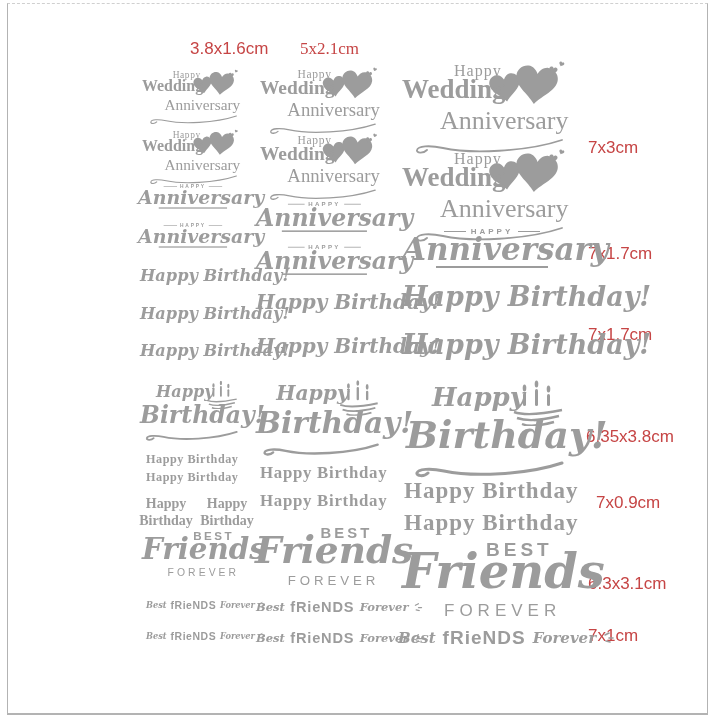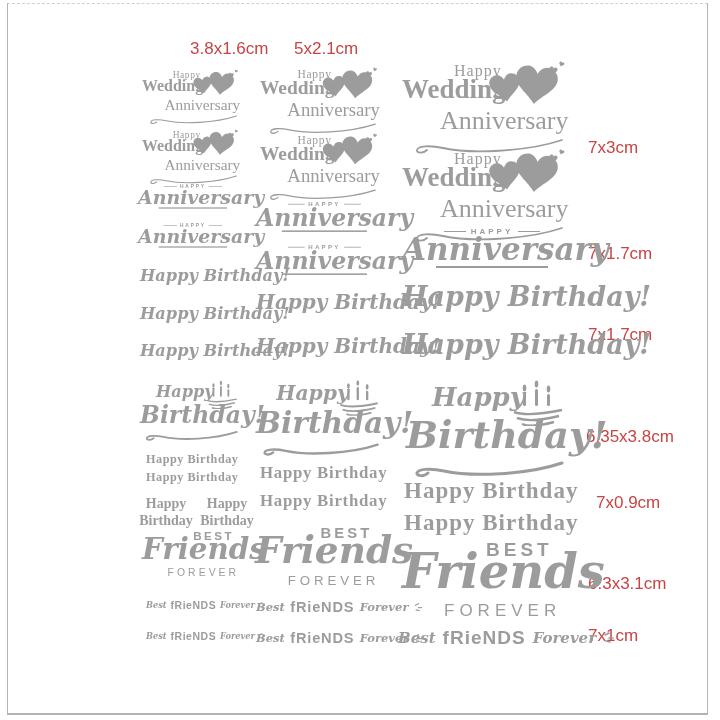--- a/index.html
+++ b/index.html
@@ -58,21 +58,21 @@
   .d-bff-line{width:186px;height:30px;display:flex;align-items:center;gap:7px;}
   .d-bff-line .s-best,.d-bff-line .s-forever{font:italic bold 15px "DejaVu Serif",serif;}
   .d-bff-line .s-friends{font:bold 19px "Liberation Sans",sans-serif;letter-spacing:1px;}
 </style>
 </head>
 <body>
 
 <div class="stage">
   <div class="frame"></div>
 <div class="size-label" style="left: 150px; top: 39px; margin-left: 40px;">3.8x1.6cm</div>
-    <div class="size-label" style="left: 294px; top: 39px;">5x2.1cm</div>
+    <div class="size-label" style="left: 300px; top: 39px; font-family: Liberation Serif, serif;">5x2.1cm</div>
     <div class="size-label" style="left: 588px; top: 138px;">7x3cm</div>
     <div class="size-label" style="left: 588px; top: 244px;">7x1.7cm</div>
     <div class="size-label" style="left: 588px; top: 325px;">7x1.7cm</div>
     <div class="size-label" style="left: 586px; top: 427px;">6.35x3.8cm</div>
     <div class="size-label" style="left: 596px; top: 493px;">7x0.9cm</div>
     <div class="size-label" style="left: 588px; top: 574px;">6.3x3.1cm</div>
     <div class="size-label" style="left: 588px; top: 626px;">7x1cm</div>
     <div class="inst d-wedding" style="left: 142px; top: 70px; transform: scale(0.59);">
     <span class="w-happy">Happy</span>
     <span class="w-hearts">

